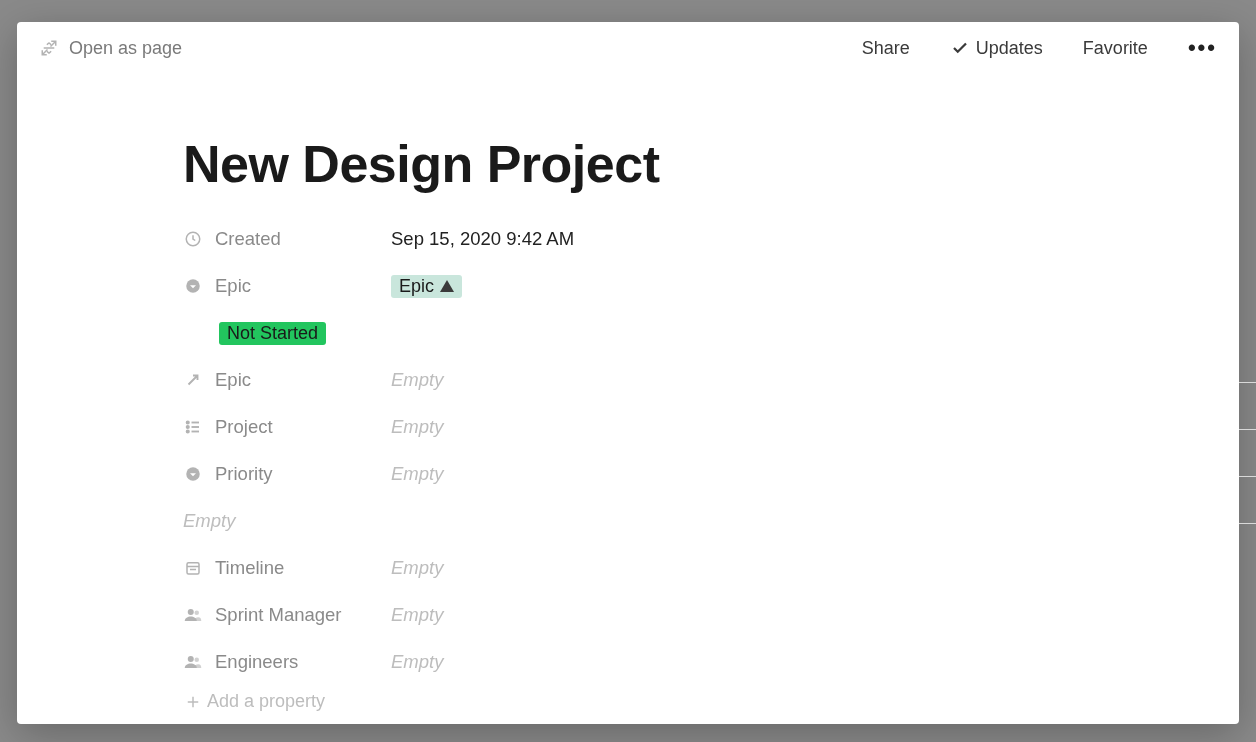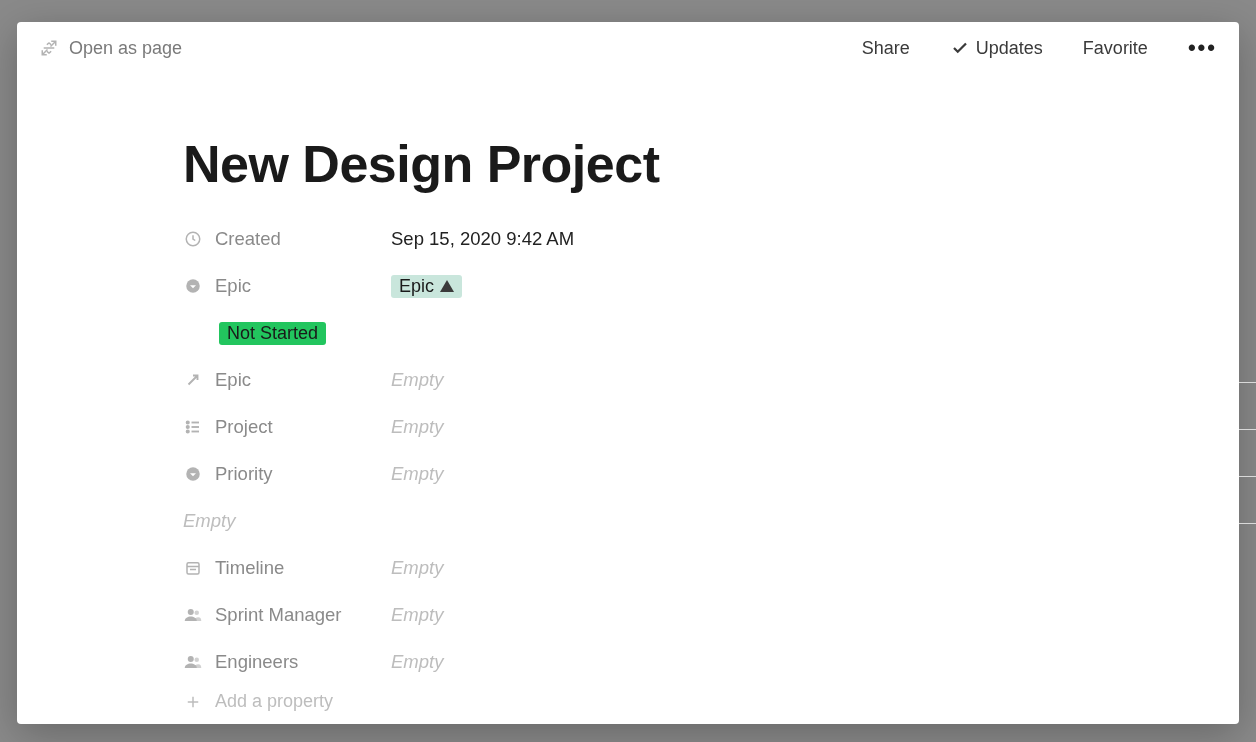--- a/index.html
+++ b/index.html
@@ -67,21 +67,21 @@
   .tag-red { background: #22c55e; color: #1a1a1a; margin-left: 36px; }
   .icon { width: 20px; height: 20px; display: inline-flex; align-items: center; justify-content: center; }
   .icon svg { width: 18px; height: 18px; }
   .icon-muted svg { stroke: #b3b3b3; fill: none; }
   .icon-muted-fill svg { fill: #b3b3b3; }
   
   .content-scroll::-webkit-scrollbar { width: 18px; }
   .content-scroll::-webkit-scrollbar-track { background: #f0f0f0; }
   .content-scroll::-webkit-scrollbar-thumb { background: #c4c4c4; border: 3px solid #f0f0f0; border-radius: 2px; }
   .content-scroll::-webkit-scrollbar-button { height: 18px; background: #f0f0f0; }
-  .add-prop { color: #bdbdbd; font-size: 18px; display: flex; align-items: center; gap: 12px; margin-top: 14px; cursor: pointer; }
+  .add-prop { color: #bdbdbd; font-size: 18px; display: flex; align-items: center; gap: 4px; margin-top: 14px; cursor: pointer; }
   .triangle { display:inline-block; width:0; height:0; border-left:7px solid transparent; border-right:7px solid transparent; border-bottom:12px solid #3a3a3a; }
   
   .bg-lines {
     position: absolute;
     right: -20px; top: 360px;
     width: 20px; height: 240px;
     pointer-events: none;
   }
   .bg-lines div { height:1px; background:#d9d9d9; margin-bottom:46px; width:20px; }
 </style>

